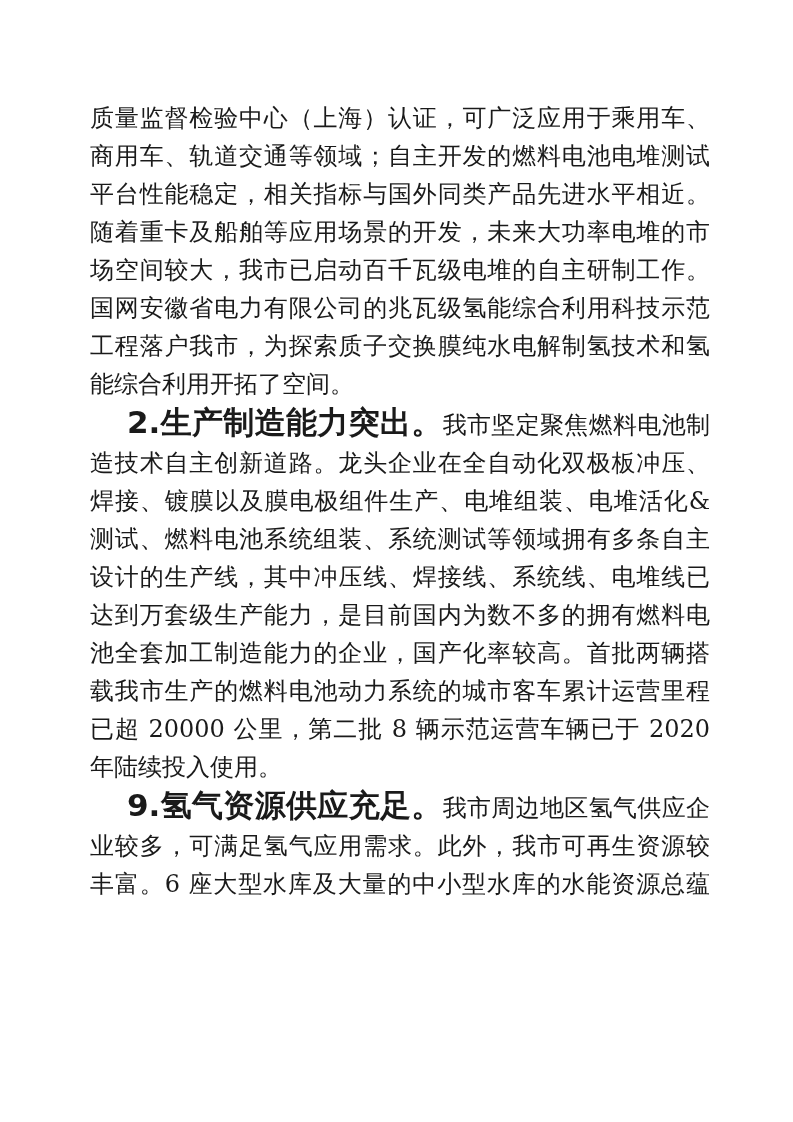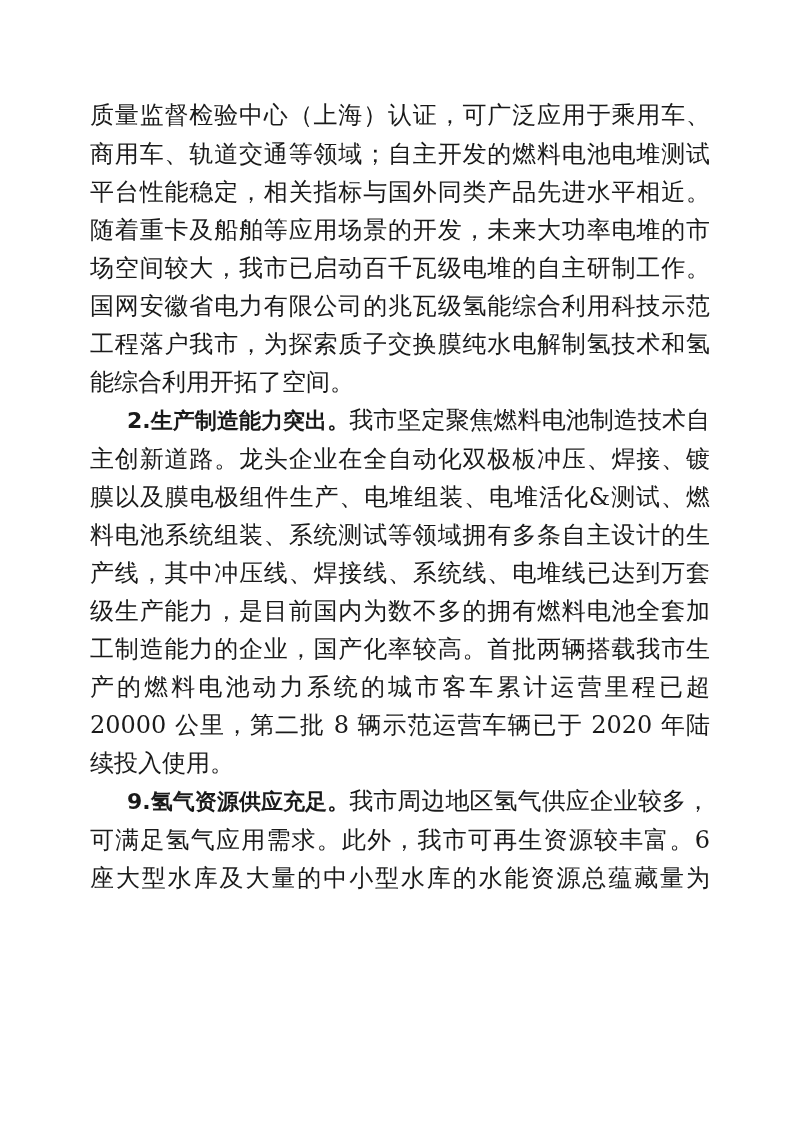--- a/index.html
+++ b/index.html
@@ -29,21 +29,21 @@
   .doc-body p {
     margin: 0;
     padding: 0;
   }
   .para-indent {
     text-indent: 37px;
   }
   .lead {
     font-weight: 700;
     font-family: "DejaVu Sans", "Liberation Sans", sans-serif;
-    font-size: 22px;
+    font-size: 31px;
   }
   .page-number {
     position: absolute;
     top: 1034px;
     right: 92px;
     font-size: 19px;
     line-height: 24px;
     color: #2a2a2a;
     font-family: "DejaVu Serif", "Liberation Serif", serif;
     letter-spacing: 4px;

